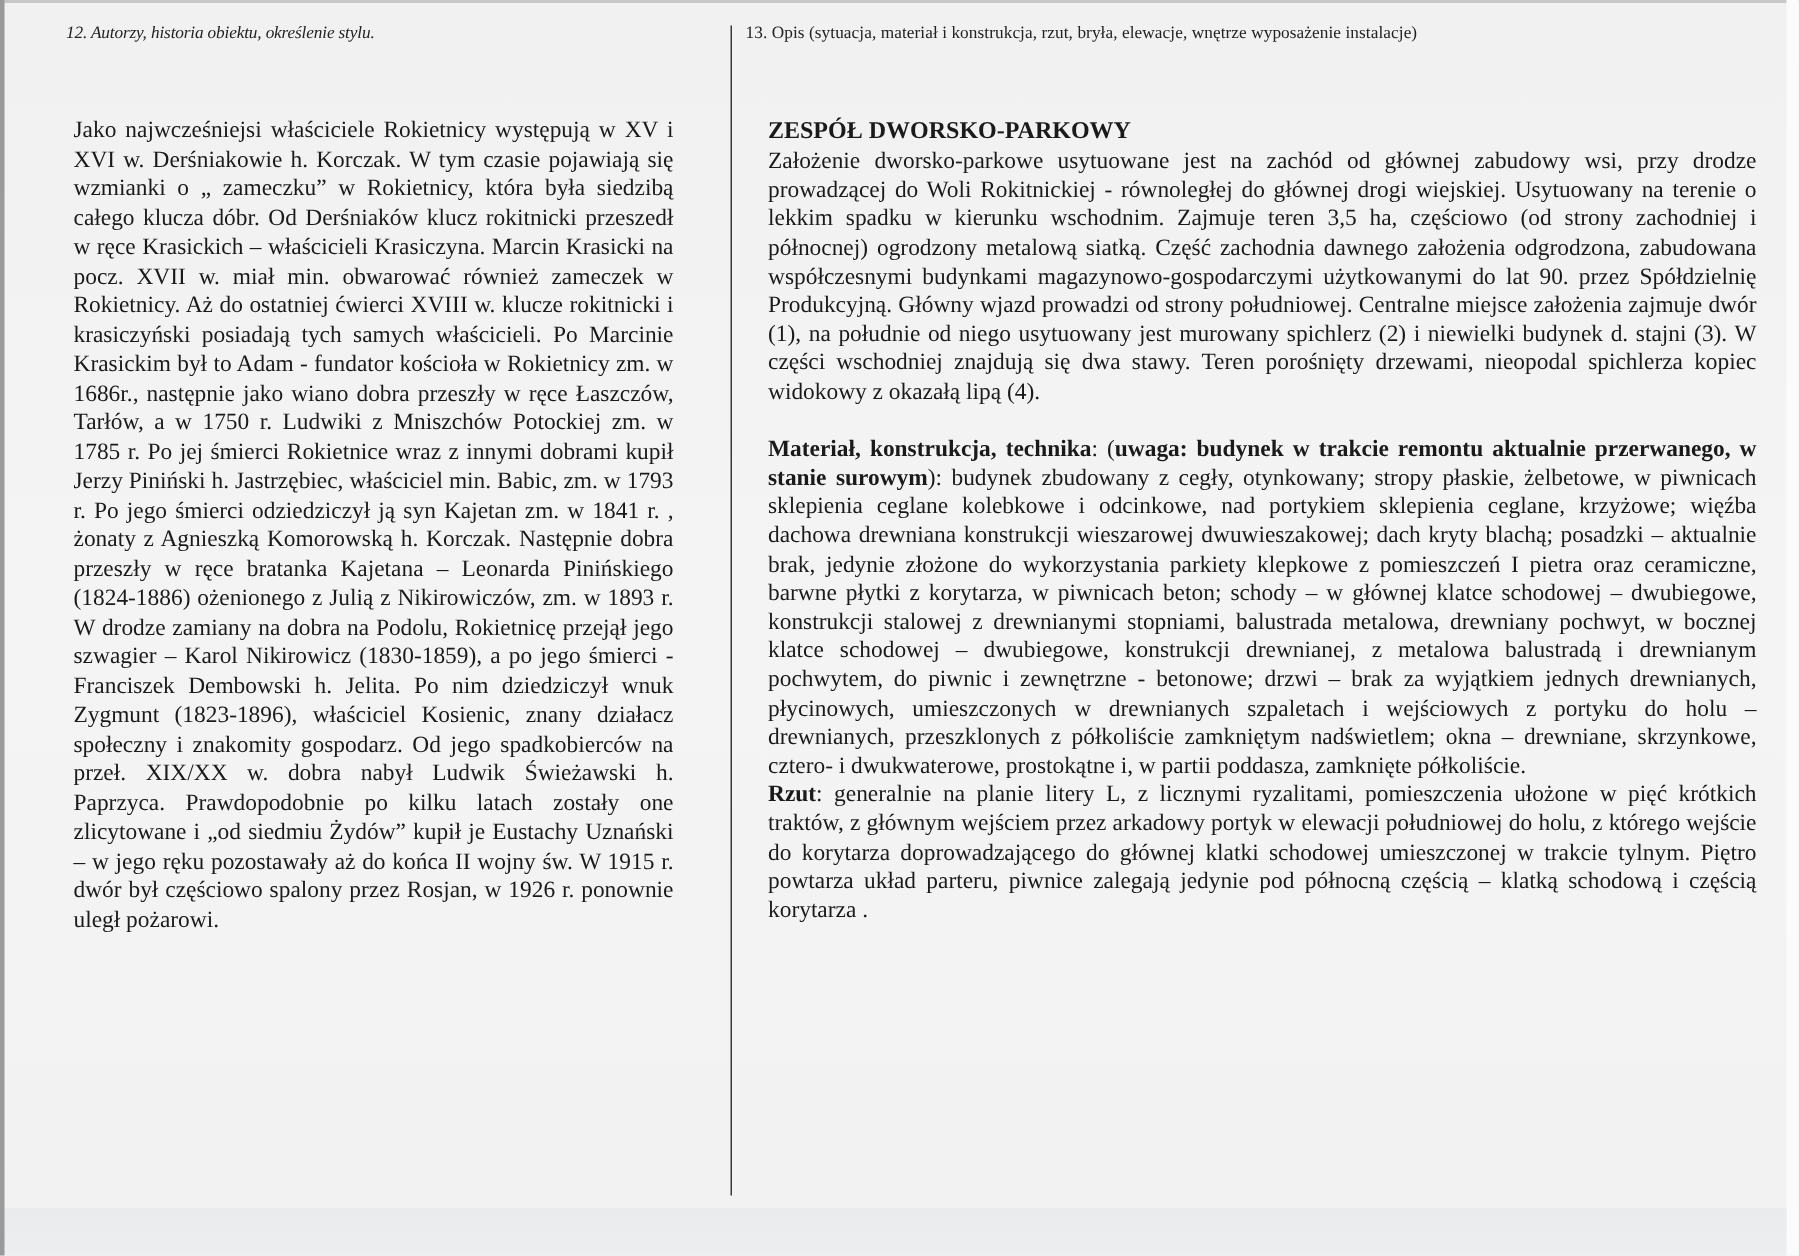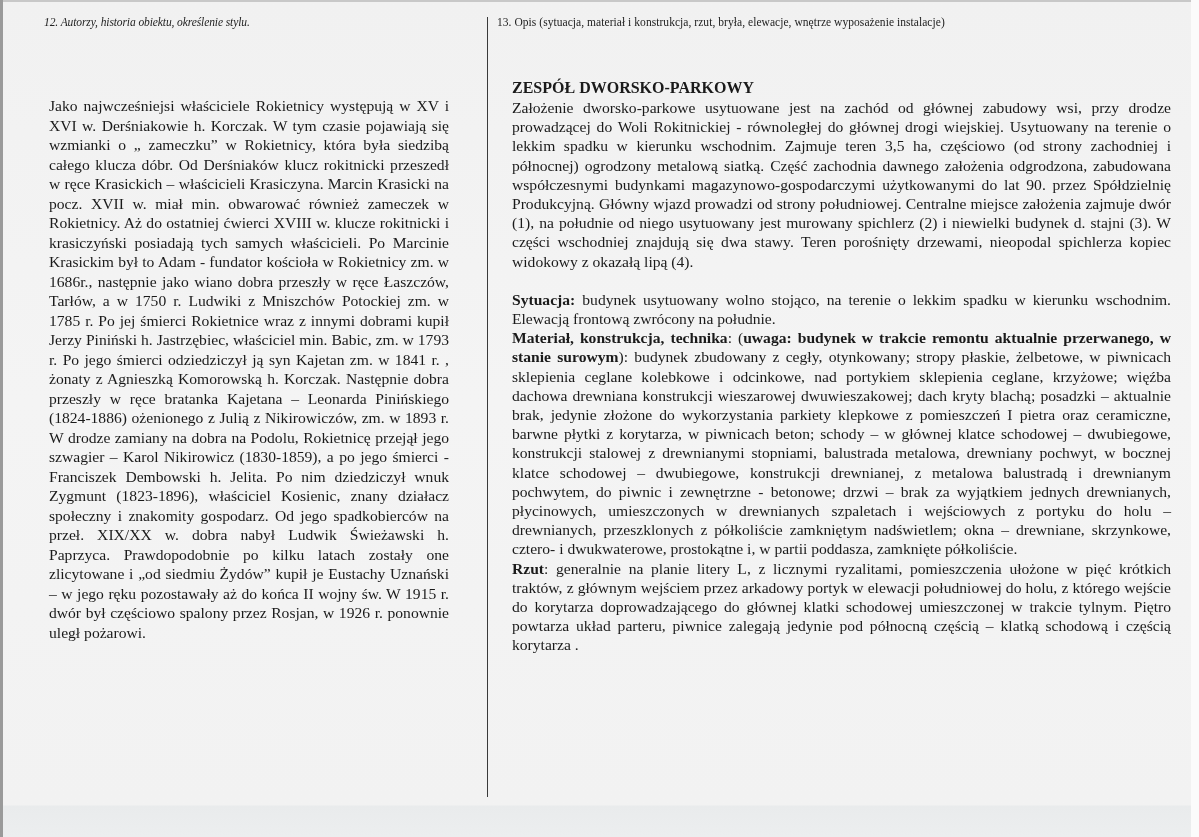--- a/index.html
+++ b/index.html
@@ -60,21 +60,20 @@
     .header-right { left: 497px; letter-spacing: 0.05px; }
 
     .col-left {
       position: absolute;
       left: 49px;
       top: 77px;
       width: 400px;
       font-size: 15.6px;
       line-height: 19.5px;
       text-align: justify;
-      margin-top: 19px;
     }
     .col-left p {
       margin: 0;
     }
     .col-right {
       position: absolute;
       left: 512px;
       top: 78px;
       width: 659px;
       font-size: 15.6px;
@@ -108,17 +107,16 @@
   <div class="col-left">
     <p>Jako najwcześniejsi właściciele Rokietnicy występują w XV i XVI w. Derśniakowie h. Korczak. W tym czasie pojawiają się wzmianki o „ zameczku”  w Rokietnicy, która była siedzibą całego klucza dóbr.  Od Derśniaków klucz rokitnicki przeszedł w ręce Krasickich – właścicieli Krasiczyna. Marcin Krasicki na pocz. XVII w. miał min. obwarować również zameczek w Rokietnicy. Aż do ostatniej ćwierci XVIII w. klucze rokitnicki i krasiczyński posiadają tych samych właścicieli. Po Marcinie Krasickim był to Adam - fundator kościoła w Rokietnicy zm. w 1686r., następnie jako wiano dobra przeszły w ręce Łaszczów, Tarłów, a w 1750 r. Ludwiki z Mniszchów Potockiej zm. w 1785 r. Po jej śmierci Rokietnice wraz z innymi dobrami  kupił Jerzy Piniński h. Jastrzębiec, właściciel min. Babic, zm. w 1793 r. Po jego śmierci odziedziczył ją syn Kajetan zm. w 1841 r. , żonaty z Agnieszką Komorowską h. Korczak. Następnie dobra przeszły w ręce bratanka Kajetana – Leonarda Pinińskiego (1824-1886) ożenionego z Julią z Nikirowiczów, zm. w 1893 r. W drodze zamiany na dobra na Podolu, Rokietnicę przejął jego szwagier – Karol Nikirowicz (1830-1859), a po jego śmierci - Franciszek Dembowski h. Jelita. Po nim dziedziczył wnuk Zygmunt (1823-1896), właściciel Kosienic, znany działacz społeczny i znakomity gospodarz.  Od jego spadkobierców na przeł. XIX/XX w. dobra nabył Ludwik Świeżawski h. Paprzyca. Prawdopodobnie po kilku latach zostały one zlicytowane i „od siedmiu Żydów” kupił je Eustachy Uznański – w jego ręku pozostawały aż do końca II wojny św. W 1915 r. dwór był częściowo spalony przez Rosjan,  w 1926 r. ponownie uległ pożarowi.</p>
   </div>
 
   <div class="col-right">
     <p class="heading">ZESPÓŁ DWORSKO-PARKOWY</p>
     <p>Założenie dworsko-parkowe  usytuowane jest na zachód od głównej zabudowy wsi, przy drodze prowadzącej do Woli Rokitnickiej - równoległej do głównej drogi wiejskiej. Usytuowany na terenie o lekkim spadku w kierunku wschodnim.  Zajmuje teren 3,5  ha, częściowo (od strony zachodniej i północnej) ogrodzony metalową siatką. Część zachodnia dawnego założenia odgrodzona, zabudowana współczesnymi budynkami magazynowo-gospodarczymi użytkowanymi do lat 90. przez Spółdzielnię Produkcyjną. Główny wjazd prowadzi od strony południowej. Centralne miejsce założenia zajmuje dwór (1), na południe od niego usytuowany jest murowany spichlerz (2) i niewielki budynek d. stajni (3). W części wschodniej znajdują się dwa stawy. Teren porośnięty drzewami, nieopodal spichlerza kopiec widokowy z okazałą lipą (4).</p>
 
     <div class="gap"></div>
 
-    <p><b>Sytuacja:</b><span> budynek usytuowany wolno stojąco, na terenie o lekkim spadku w kierunku wschodnim. Elewacją  frontową zwrócony na południe.</span></p>
     <p><b>Materiał, konstrukcja, technika</b><span>: (</span><b>uwaga: budynek w trakcie remontu aktualnie przerwanego, w stanie surowym</b><span>):  budynek zbudowany z cegły, otynkowany; stropy płaskie, żelbetowe, w piwnicach sklepienia ceglane kolebkowe i odcinkowe, nad portykiem sklepienia ceglane, krzyżowe; więźba dachowa drewniana konstrukcji wieszarowej dwuwieszakowej;  dach kryty blachą; posadzki – aktualnie brak, jedynie złożone do wykorzystania parkiety klepkowe z pomieszczeń I pietra  oraz ceramiczne, barwne płytki z korytarza, w piwnicach beton; schody – w głównej klatce schodowej – dwubiegowe, konstrukcji stalowej z drewnianymi stopniami, balustrada metalowa, drewniany pochwyt, w bocznej klatce schodowej – dwubiegowe,  konstrukcji drewnianej, z metalowa balustradą i drewnianym pochwytem, do piwnic i zewnętrzne - betonowe; drzwi – brak za wyjątkiem jednych drewnianych, płycinowych, umieszczonych w drewnianych szpaletach i wejściowych z portyku do holu – drewnianych, przeszklonych z półkoliście zamkniętym nadświetlem; okna   – drewniane, skrzynkowe, cztero- i dwukwaterowe, prostokątne i, w partii poddasza, zamknięte półkoliście.</span></p>
     <p><b>Rzut</b><span>: generalnie na planie litery L, z licznymi ryzalitami, pomieszczenia ułożone w pięć krótkich traktów, z głównym wejściem przez arkadowy portyk w elewacji południowej do holu, z którego wejście do korytarza doprowadzającego do  głównej klatki schodowej umieszczonej w trakcie tylnym. Piętro powtarza układ parteru, piwnice zalegają jedynie pod północną częścią – klatką schodową i częścią korytarza .</span></p>
   </div>
 </div>
 
 </body></html>

